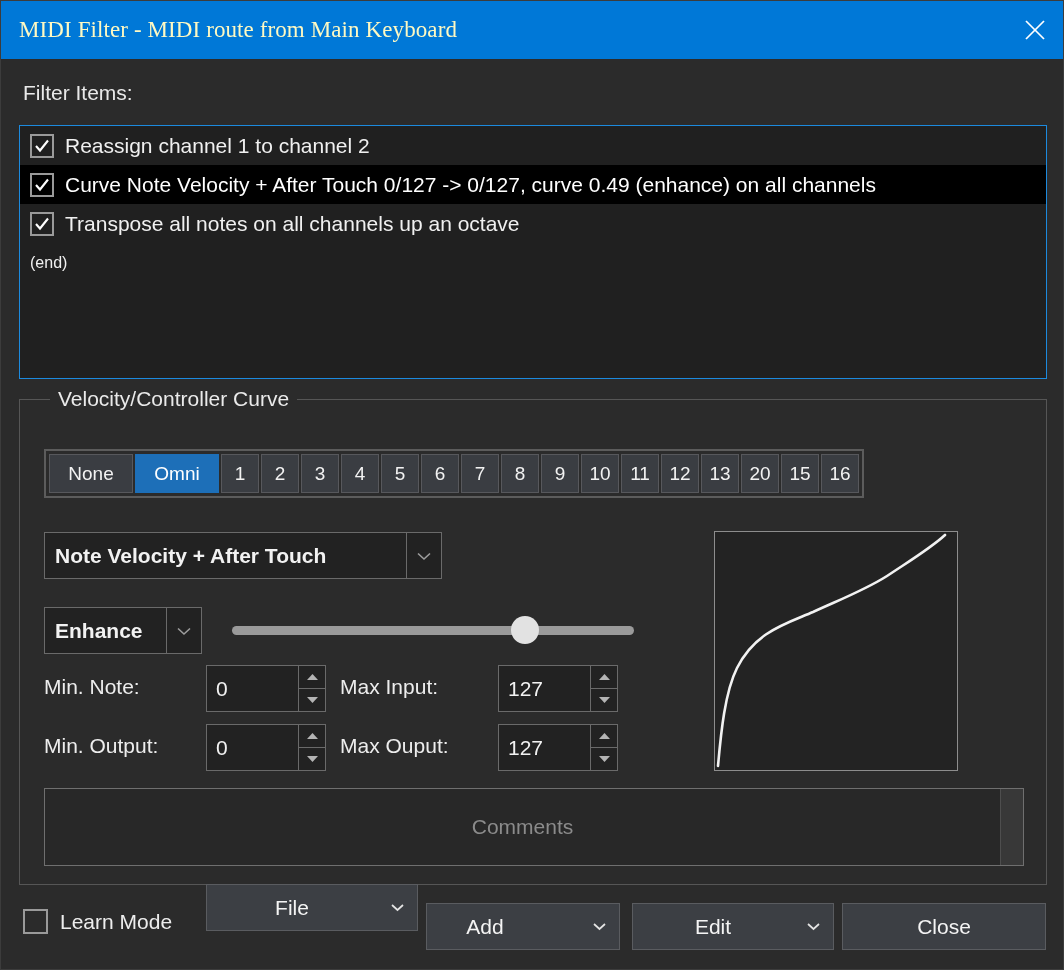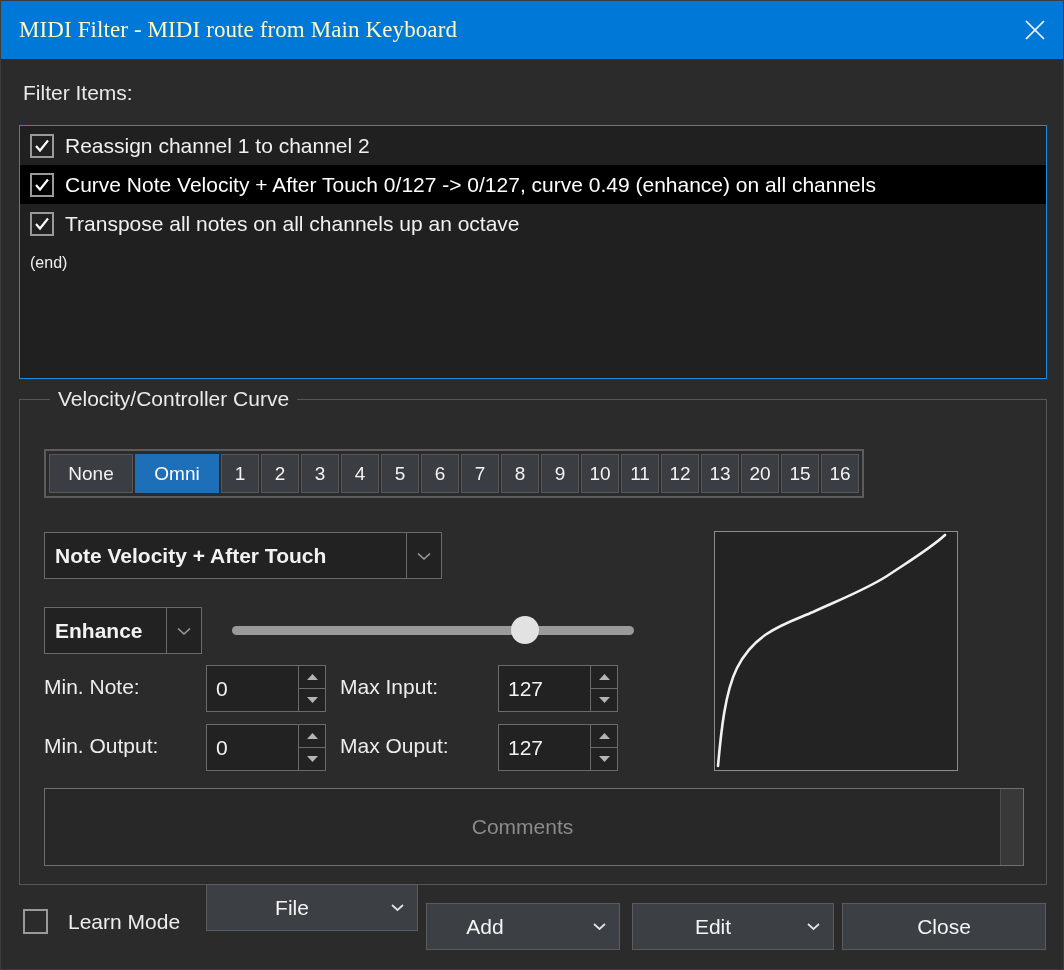--- a/index.html
+++ b/index.html
@@ -291,21 +291,21 @@
     align-items: center;
     cursor: pointer;
   }
   .learn-box {
     width: 25px; height: 25px;
     border: 2px solid #9a9a9a;
     box-sizing: border-box;
     background: #2b2b2b;
     margin-right: 12px;
   }
-  .learn-text { font-size: 21px; color: #ededed; margin-left: 8px; }
+  .learn-text { font-size: 21px; color: #ededed; }
 
   .btn {
     position: absolute;
     height: 47px;
     background: #3c3f44;
     border: 1px solid #5a5c60;
     box-sizing: border-box;
     display: flex;
     align-items: center;
     font-size: 21px;

